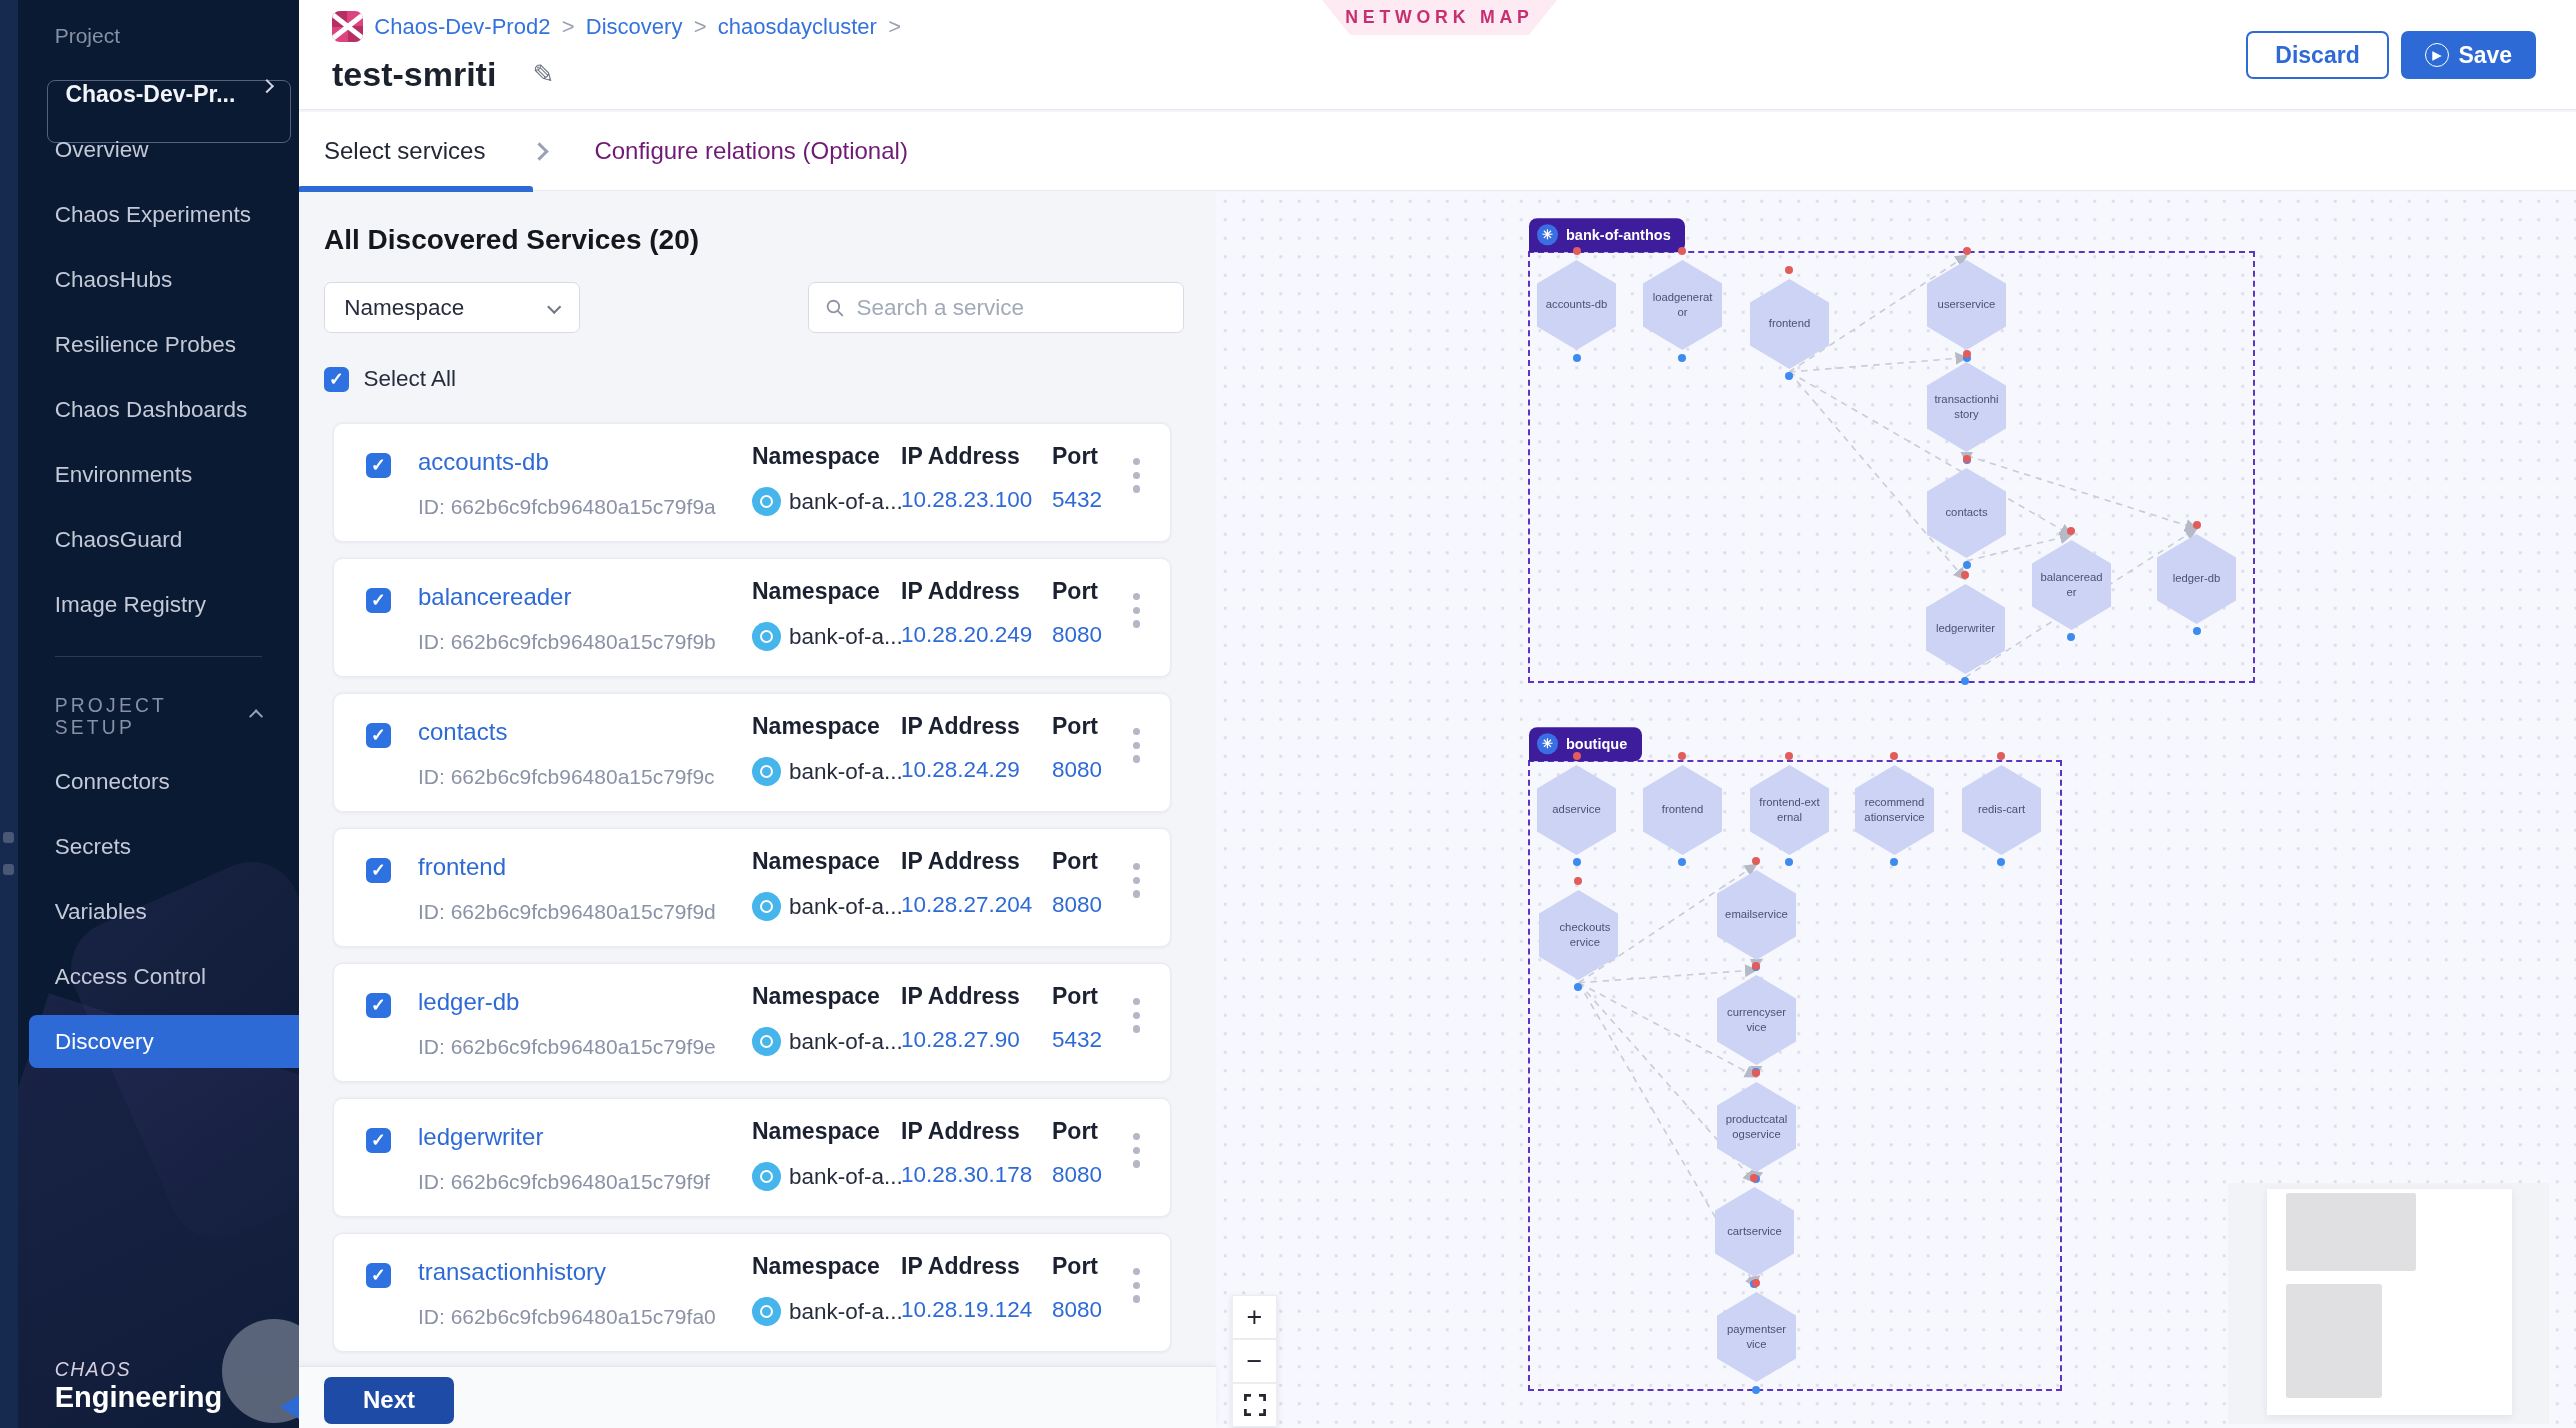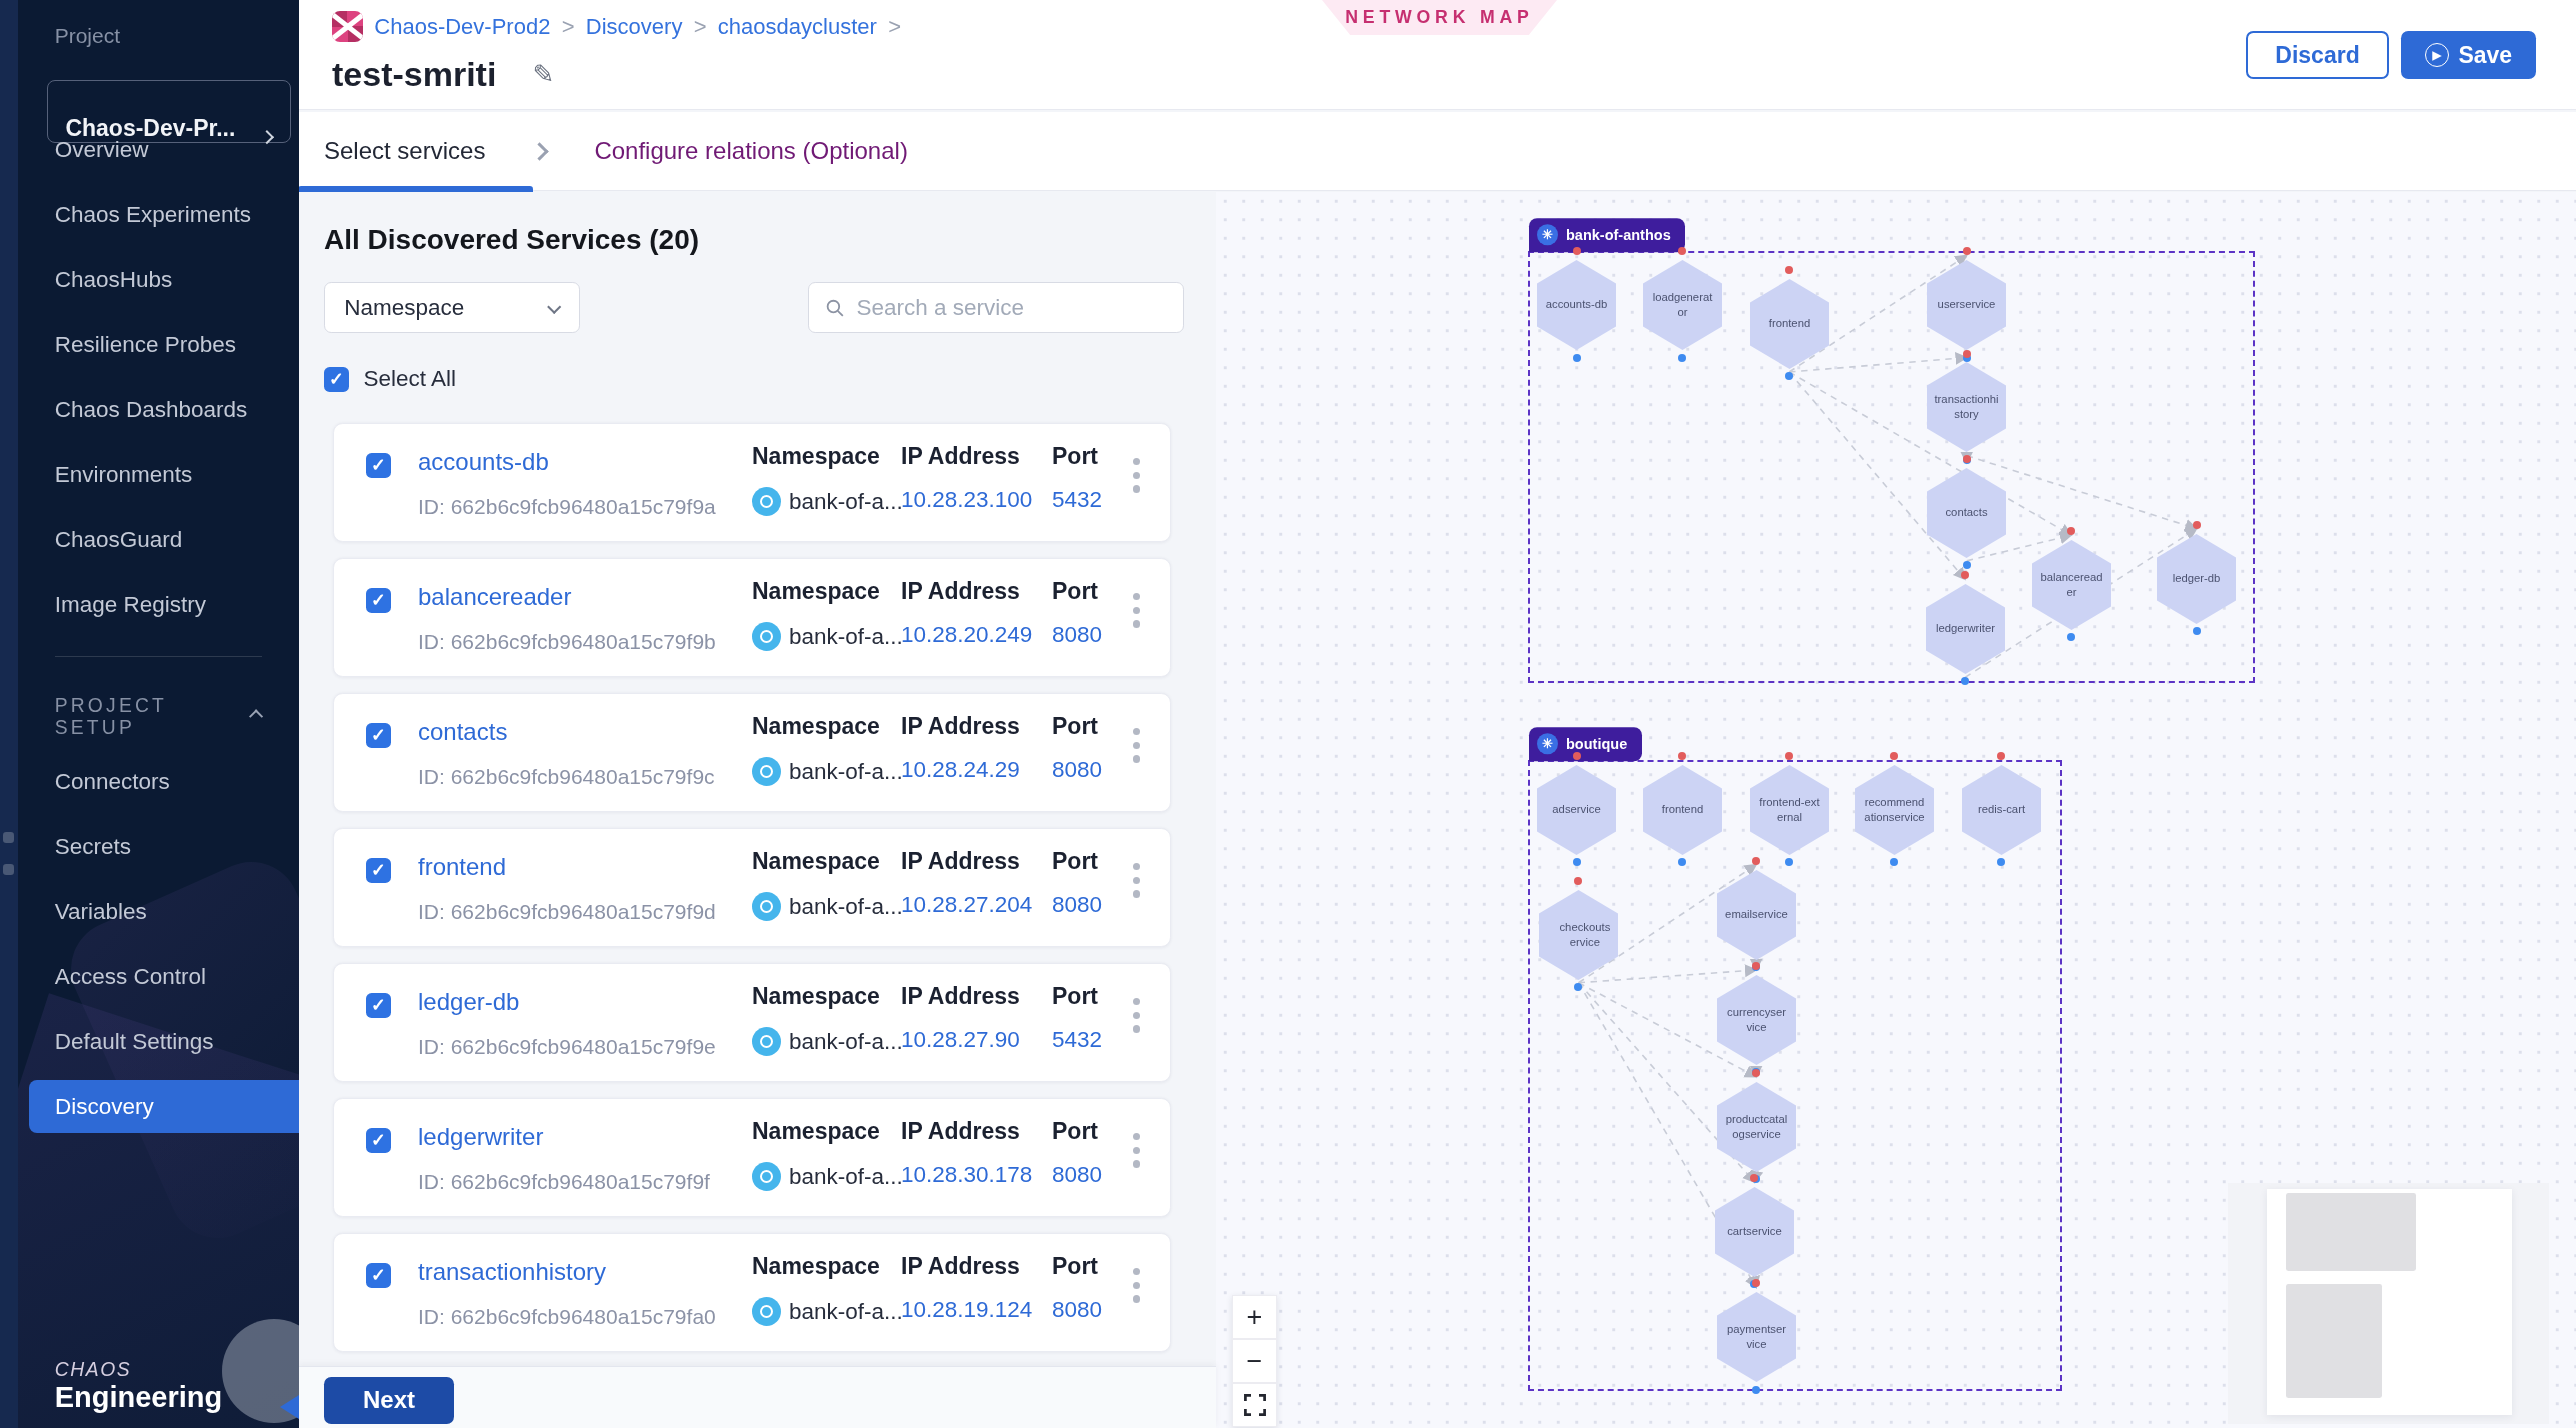--- a/index.html
+++ b/index.html
@@ -10,21 +10,21 @@
   #rail { position:absolute; left:0; top:0; width:17.7px; height:100%; background:#16294f; z-index:6; }
   .rail-dot { position:absolute; left:3.2px; width:11.3px; height:11.3px; border-radius:3.2px; background:rgba(255,255,255,.22); }
   #sidebar { position:absolute; left:17.7px; top:0; width:281px; height:100%; background:#0b1a33; overflow:hidden; z-index:5; }
   .sidebar-decor1 { position:absolute; bottom:-64px; left:-48px; width:386px; height:450px;
      background:linear-gradient(135deg, rgba(104,80,170,.16), rgba(50,50,95,.05)); transform:rotate(18deg); }
   .sidebar-decor2 { position:absolute; bottom:209px; left:96px; width:241px; height:338px;
      background:linear-gradient(160deg, rgba(70,60,120,.22), rgba(30,35,70,.0)); transform:rotate(-24deg); border-radius:48px; }
   .sidebar-circle { position:absolute; right:-27px; bottom:4.8px; width:104px; height:104px; border-radius:50%; background:rgba(150,158,175,.55); }
   .proj-label { position:absolute; left:37px; top:24px; font-size:21px; color:#8791a5; }
   .proj-select { position:absolute; left:29px; top:80px; width:244px; height:63px; border:1.6px solid #56617a; border-radius:8px;
-     display:flex; align-items:flex-end; justify-content:space-between; padding:0 17.7px; color:#f2f4f8; font-size:23px; font-weight:600; cursor:pointer; }
+     display:flex; align-items:flex-start; justify-content:space-between; padding:0 17.7px; color:#f2f4f8; font-size:23px; font-weight:600; cursor:pointer; }
   .chev { display:inline-block; width:10.4px; height:10.4px; border-right:2.4px solid #cfd5df; border-bottom:2.4px solid #cfd5df; }
   .chev-right { transform:rotate(-45deg); }
   .chev-down  { transform:rotate(45deg); border-color:#6f7686; }
   .chev-up    { transform:rotate(-135deg); border-color:#9aa3b5; }
   #nav-main { position:absolute; left:0; top:123px; width:100%; display:flex; flex-direction:column; gap:12px; }
   .nav-item { height:53px; display:flex; align-items:center; padding-left:37px; font-size:22.5px; color:#c3c9d6; cursor:pointer; }
   .nav-div { margin:13px 0 0 37px; width:207px; border-top:1.6px solid rgba(255,255,255,.14); }
   .nav-section { height:53px; margin-top:21px; display:flex; align-items:center; justify-content:space-between; padding:0 37px; }
   .nav-section span.lbl { font-size:19.3px; letter-spacing:3.2px; color:#8791a5; }
   .nav-item.active { background:#2e6ad6; color:#ffffff; margin-left:11.3px; border-radius:8px 0 0 8px; padding-left:26px; }
@@ -152,21 +152,20 @@
         <div class="nav-item">Image Registry</div>
         <div class="nav-div"></div>
         <div class="nav-section">
           <span class="lbl">PROJECT SETUP</span>
           <span class="chev chev-up"></span>
         </div>
         <div class="nav-item">Connectors</div>
         <div class="nav-item">Secrets</div>
         <div class="nav-item">Variables</div>
         <div class="nav-item">Access Control</div>
-        <div class="nav-item">Default Settings</div>
         <div class="nav-item active">Discovery</div>
       </div>
     <div id="side-logo">
       <div class="t">CHAOS</div>
       <div class="b">Engineering</div>
     </div>
   </div>
   <div id="collapse-arrow"></div>
 
   <div id="header">

